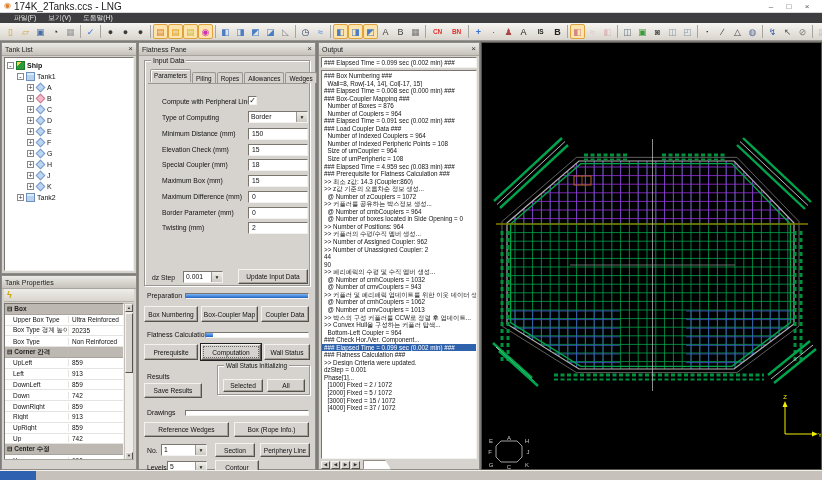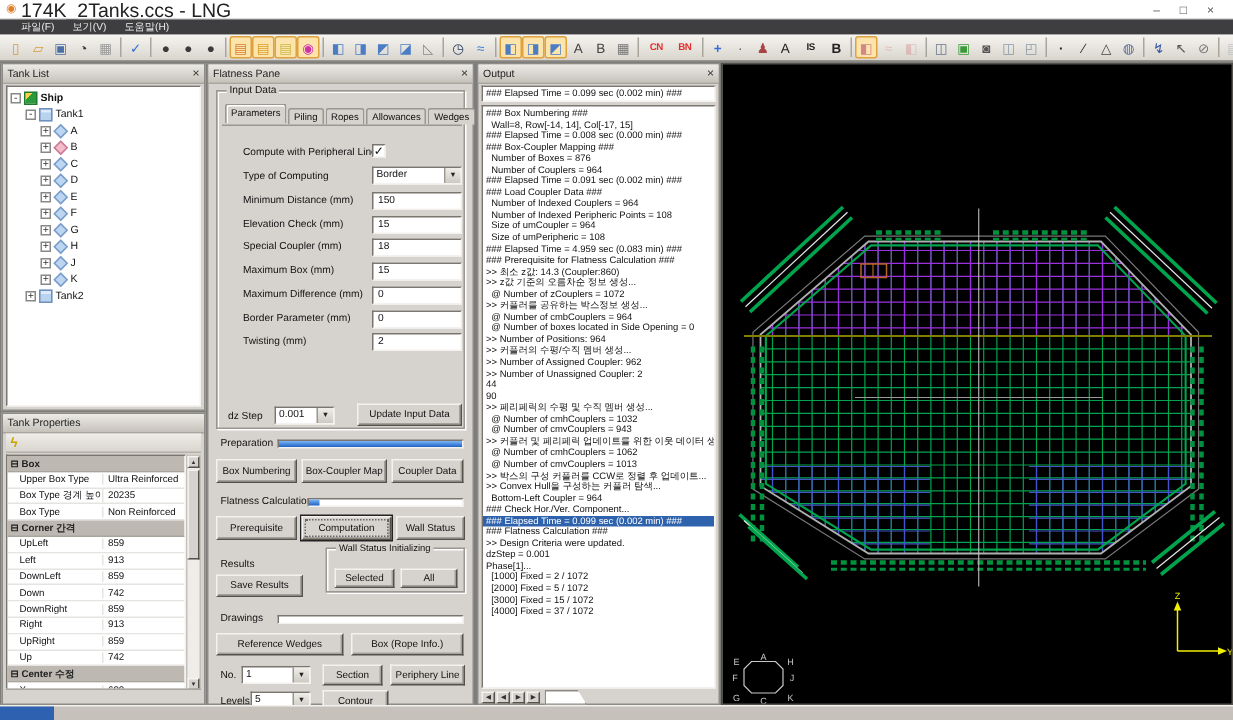--- a/index.html
+++ b/index.html
@@ -1,20 +1,20 @@
 <!DOCTYPE html>
 <html><head>
 <meta charset="utf-8">
 <style>
   html,body{margin:0;padding:0}
   body{width:822px;height:480px;position:relative;font-family:"Liberation Sans",sans-serif;background:#7d7d7d;overflow:hidden}
   
   .titlebar{position:absolute;top:0;left:0;right:0;height:13px;background:#fff;border-bottom:1px solid #d8d8d8;display:flex;align-items:center;padding:0 4px;gap:3px;box-sizing:border-box}
   .appicon{font-size:8px;color:#e07f2a;line-height:8px}
-  .ttl{font-size:13px;color:#222}
+  .ttl{font-size:10px;color:#222}
   .win-controls{margin-left:auto;display:flex;gap:0;padding-right:2px}
   .wc{width:18px;text-align:center;font-size:8px;color:#555}
   .menubar{position:absolute;top:13px;left:0;right:0;height:10px;background:#3e3e40;display:flex;align-items:center;padding-left:8px}
   .mi{font-size:6.8px;color:#ececec;padding:0 6px}
   .toolbar{position:absolute;top:23px;left:0;right:0;height:18px;background:linear-gradient(#f7f5f1,#d9d5ce);border-bottom:1px solid #98948e;display:flex;align-items:center;padding:0 3px;box-sizing:border-box}
   .tbi{width:15px;height:15px;display:flex;align-items:center;justify-content:center;font-size:9px;border-radius:2px;flex:none}
   .tbi.w2{width:19px;font-size:6.5px;font-weight:bold;letter-spacing:-.3px}
   .tbi.hl{background:#fde3ac;border:1px solid #e0a23c;box-sizing:border-box}
   .tbi.dis{opacity:.4}
   .tbsep{width:1px;height:13px;background:#a8a49e;margin:0 2px;flex:none}

